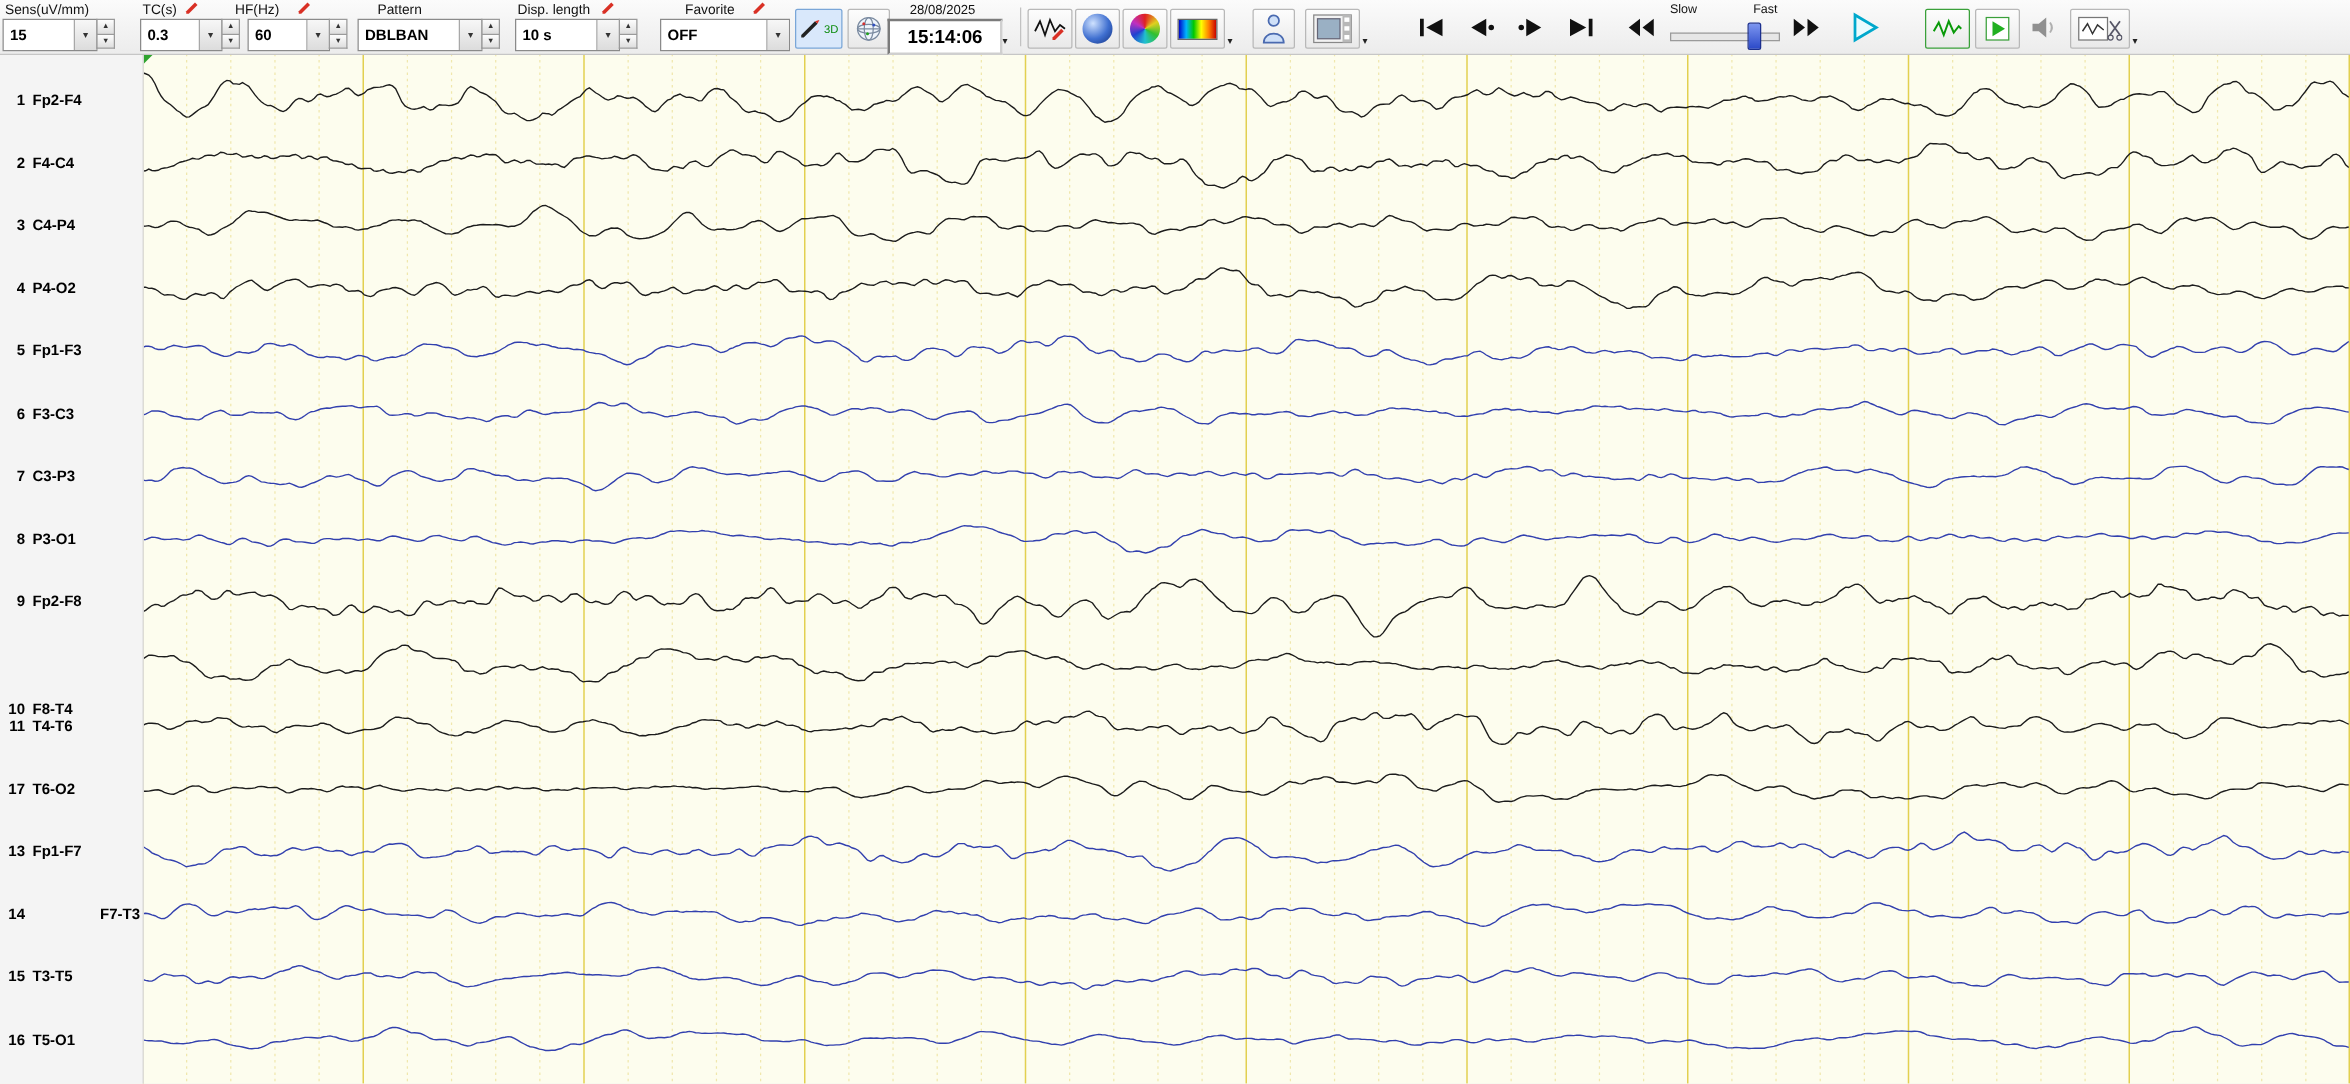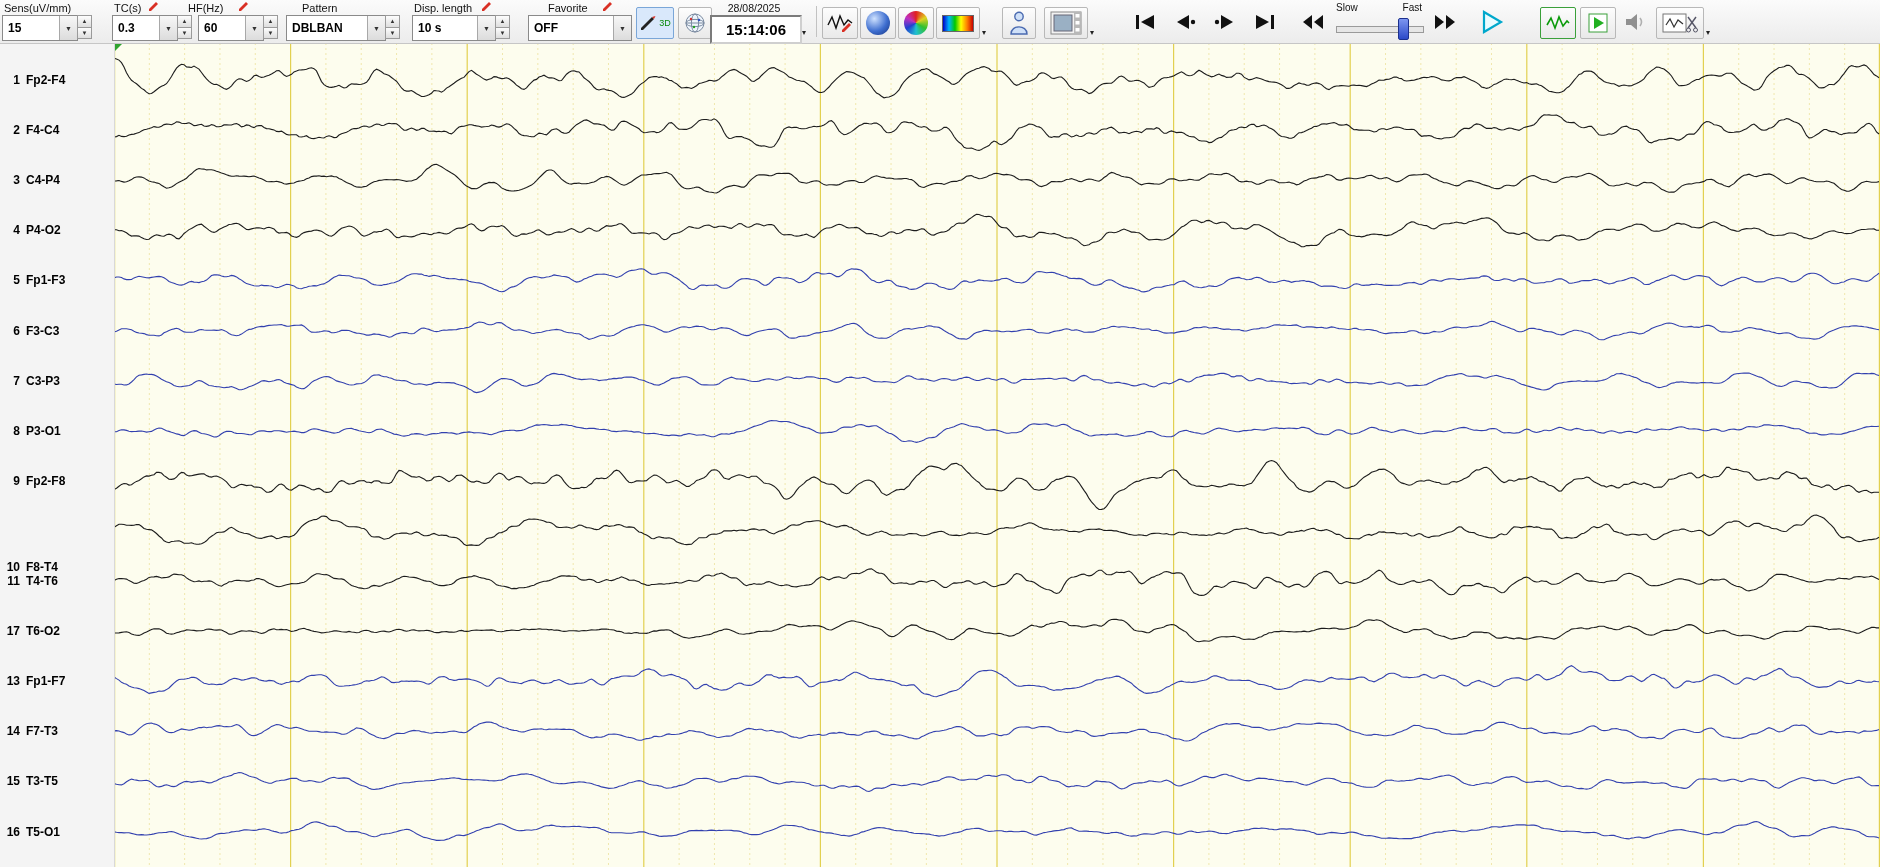--- a/index.html
+++ b/index.html
@@ -339,21 +339,21 @@
       <span class="chlabel">T4-T6</span>
     </div>
     <div class="chrow" style="top: 579.6px;">
       <span class="chnum">17</span>
       <span class="chlabel">T6-O2</span>
     </div>
     <div class="chrow" style="top: 629.7px;">
       <span class="chnum">13</span>
       <span class="chlabel">Fp1-F7</span>
     </div>
-    <div class="chrow" style="top: 679.8px;">
+    <div class="chrow" style="top: 679.8px; justify-content: space-between;">
       <span class="chnum">14</span>
       <span class="chlabel">F7-T3</span>
     </div>
     <div class="chrow" style="top: 729.9px;">
       <span class="chnum">15</span>
       <span class="chlabel">T3-T5</span>
     </div>
     <div class="chrow" style="top: 780px;">
       <span class="chnum">16</span>
       <span class="chlabel">T5-O1</span>

